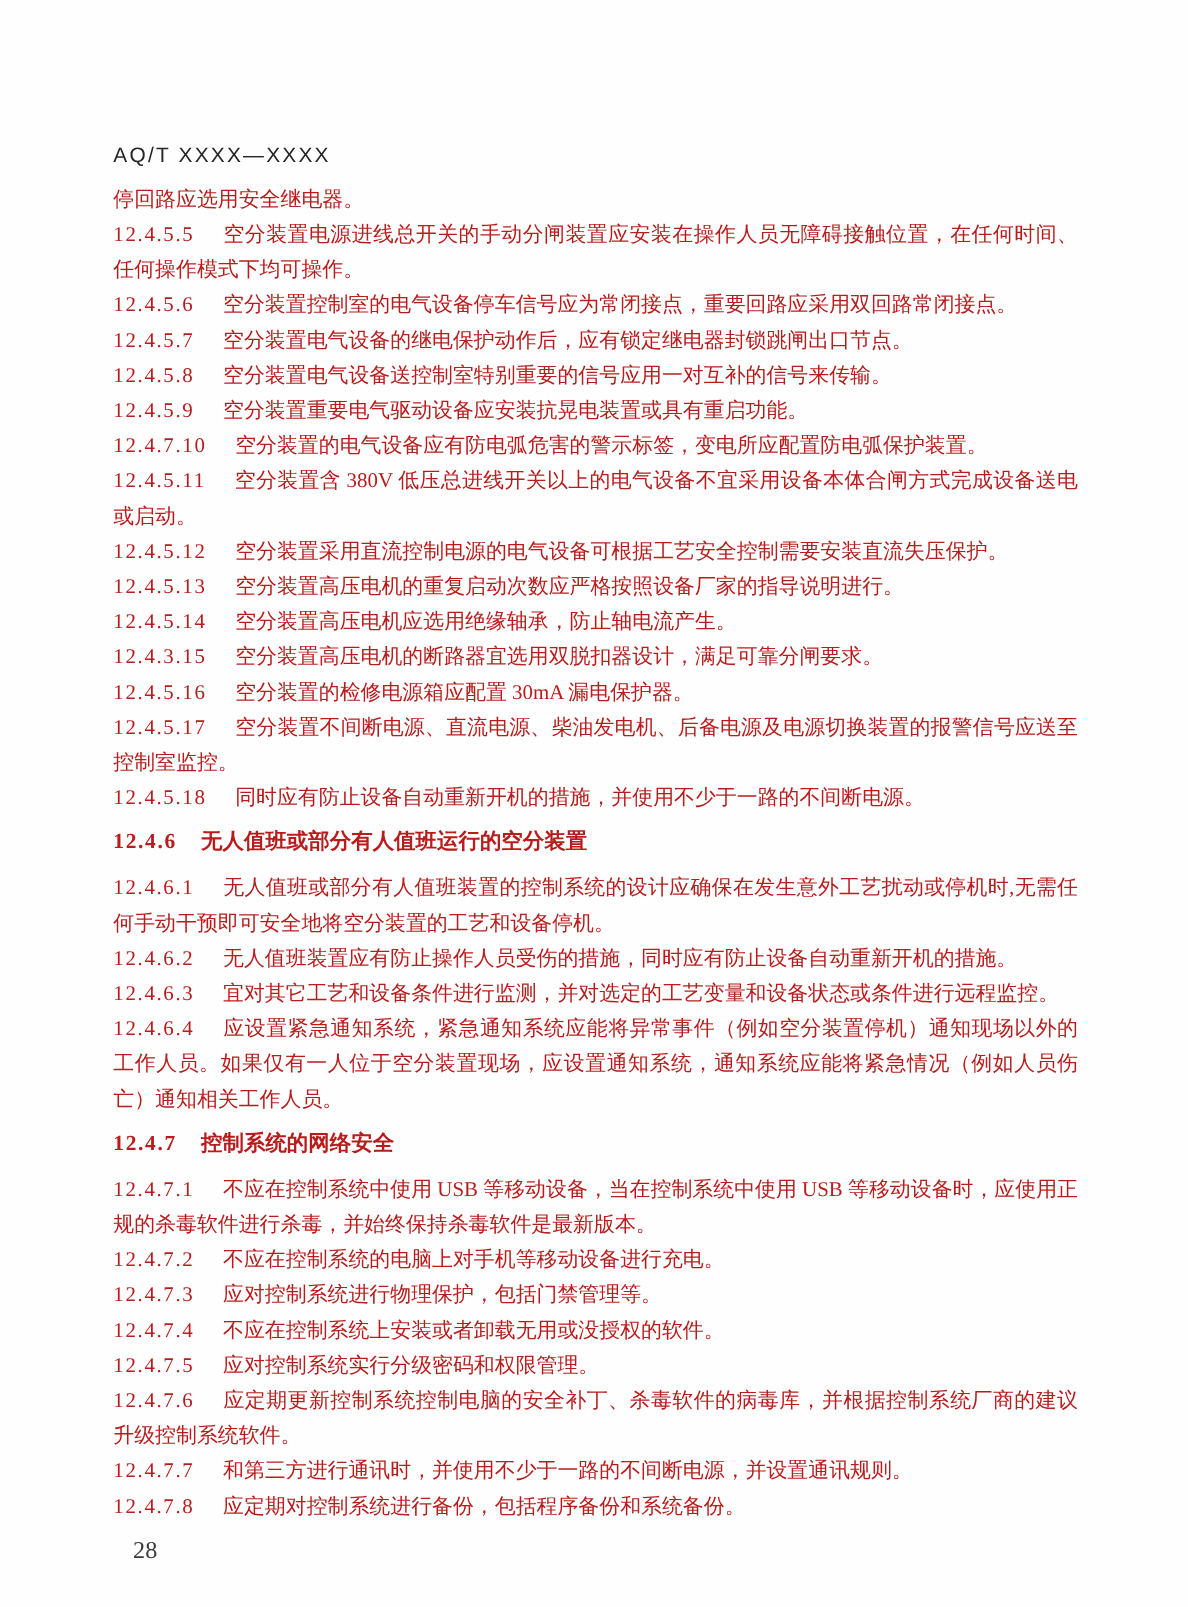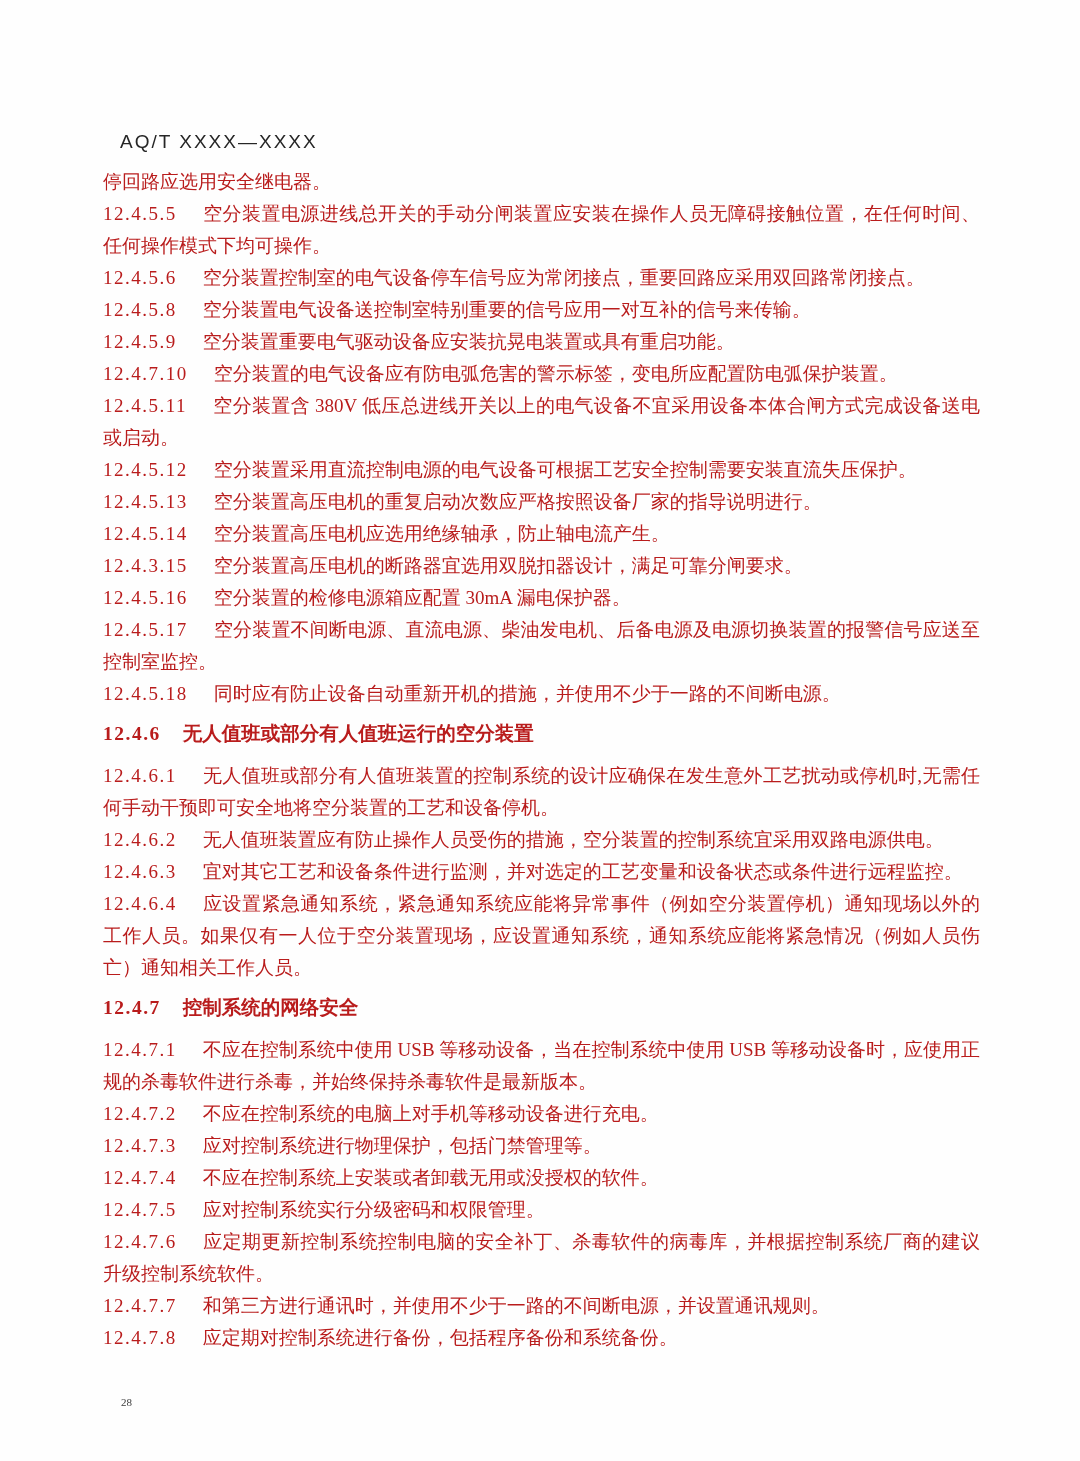--- a/index.html
+++ b/index.html
@@ -11,21 +11,21 @@
     position: relative;
     width: 1080px;
     height: 1461px;
     background: #fefefe;
     overflow: hidden;
     font-family: "Liberation Serif", "DejaVu Serif", serif;
     color: #2e2e2e;
   }
   .doc-header {
     position: absolute;
-    left: 120px;
+    left: 103px;
     top: 131px;
     font-family: "Liberation Sans", "DejaVu Sans", sans-serif;
     font-size: 19px;
     letter-spacing: 2px;
     color: #262626;
     white-space: nowrap;
   }
   .content {
     position: absolute;
     left: 103px;
@@ -53,49 +53,50 @@
     font-size: 19.5px;
   }
   .content p.heading .num {
     font-weight: 700;
     margin-right: 22px;
   }
   .page-number {
     position: absolute;
     left: 121px;
     top: 1396px;
-    font-size: 11px;
+    font-size: 22px;
     color: #3a3a3a;
     font-family: "Liberation Serif", "DejaVu Serif", serif;
   }
 </style>
 </head>
 <body>
 
 <div class="page">
   <div class="doc-header">AQ/T XXXX—XXXX</div>
 
   <div class="content" id="content">
       <p class="body"><span class="txt">停回路应选用安全继电器。</span></p>
       <p class="body"><span class="num">12.4.5.5</span><span class="txt">空分装置电源进线总开关的手动分闸装置应安装在操作人员无障碍接触位置，在任何时间、任何操作模式下均可操作。</span></p>
       <p class="body"><span class="num">12.4.5.6</span><span class="txt">空分装置控制室的电气设备停车信号应为常闭接点，重要回路应采用双回路常闭接点。</span></p>
+      <p class="body"><span class="num">12.4.5.7</span><span class="txt">空分装置电气设备的继电保护动作后，应有锁定继电器封锁跳闸出口节点。</span></p>
       <p class="body"><span class="num">12.4.5.8</span><span class="txt">空分装置电气设备送控制室特别重要的信号应用一对互补的信号来传输。</span></p>
       <p class="body"><span class="num">12.4.5.9</span><span class="txt">空分装置重要电气驱动设备应安装抗晃电装置或具有重启功能。</span></p>
       <p class="body"><span class="num">12.4.7.10</span><span class="txt">空分装置的电气设备应有防电弧危害的警示标签，变电所应配置防电弧保护装置。</span></p>
       <p class="body"><span class="num">12.4.5.11</span><span class="txt">空分装置含 380V 低压总进线开关以上的电气设备不宜采用设备本体合闸方式完成设备送电或启动。</span></p>
       <p class="body"><span class="num">12.4.5.12</span><span class="txt">空分装置采用直流控制电源的电气设备可根据工艺安全控制需要安装直流失压保护。</span></p>
       <p class="body"><span class="num">12.4.5.13</span><span class="txt">空分装置高压电机的重复启动次数应严格按照设备厂家的指导说明进行。</span></p>
       <p class="body"><span class="num">12.4.5.14</span><span class="txt">空分装置高压电机应选用绝缘轴承，防止轴电流产生。</span></p>
       <p class="body"><span class="num">12.4.3.15</span><span class="txt">空分装置高压电机的断路器宜选用双脱扣器设计，满足可靠分闸要求。</span></p>
       <p class="body"><span class="num">12.4.5.16</span><span class="txt">空分装置的检修电源箱应配置 30mA 漏电保护器。</span></p>
       <p class="body"><span class="num">12.4.5.17</span><span class="txt">空分装置不间断电源、直流电源、柴油发电机、后备电源及电源切换装置的报警信号应送至控制室监控。</span></p>
       <p class="body"><span class="num">12.4.5.18</span><span class="txt">同时应有防止设备自动重新开机的措施，并使用不少于一路的不间断电源。</span></p>
       <p class="heading"><span class="num">12.4.6</span><span class="txt">无人值班或部分有人值班运行的空分装置</span></p>
       <p class="body"><span class="num">12.4.6.1</span><span class="txt">无人值班或部分有人值班装置的控制系统的设计应确保在发生意外工艺扰动或停机时,无需任何手动干预即可安全地将空分装置的工艺和设备停机。</span></p>
-      <p class="body"><span class="num">12.4.6.2</span><span class="txt">无人值班装置应有防止操作人员受伤的措施，空分装置的控制系统宜采用双路电源供电。</span></p>
+      <p class="body"><span class="num">12.4.6.2</span><span class="txt">无人值班装置应有防止操作人员受伤的措施，同时应有防止设备自动重新开机的措施。</span></p>
       <p class="body"><span class="num">12.4.6.3</span><span class="txt">宜对其它工艺和设备条件进行监测，并对选定的工艺变量和设备状态或条件进行远程监控。</span></p>
       <p class="body"><span class="num">12.4.6.4</span><span class="txt">应设置紧急通知系统，紧急通知系统应能将异常事件（例如空分装置停机）通知现场以外的工作人员。如果仅有一人位于空分装置现场，应设置通知系统，通知系统应能将紧急情况（例如人员伤亡）通知相关工作人员。</span></p>
       <p class="heading"><span class="num">12.4.7</span><span class="txt">控制系统的网络安全</span></p>
       <p class="body"><span class="num">12.4.7.1</span><span class="txt">不应在控制系统中使用 USB 等移动设备，当在控制系统中使用 USB 等移动设备时，应使用正规的杀毒软件进行杀毒，并始终保持杀毒软件是最新版本。</span></p>
       <p class="body"><span class="num">12.4.7.2</span><span class="txt">不应在控制系统的电脑上对手机等移动设备进行充电。</span></p>
       <p class="body"><span class="num">12.4.7.3</span><span class="txt">应对控制系统进行物理保护，包括门禁管理等。</span></p>
       <p class="body"><span class="num">12.4.7.4</span><span class="txt">不应在控制系统上安装或者卸载无用或没授权的软件。</span></p>
       <p class="body"><span class="num">12.4.7.5</span><span class="txt">应对控制系统实行分级密码和权限管理。</span></p>
       <p class="body"><span class="num">12.4.7.6</span><span class="txt">应定期更新控制系统控制电脑的安全补丁、杀毒软件的病毒库，并根据控制系统厂商的建议升级控制系统软件。</span></p>
       <p class="body"><span class="num">12.4.7.7</span><span class="txt">和第三方进行通讯时，并使用不少于一路的不间断电源，并设置通讯规则。</span></p>

